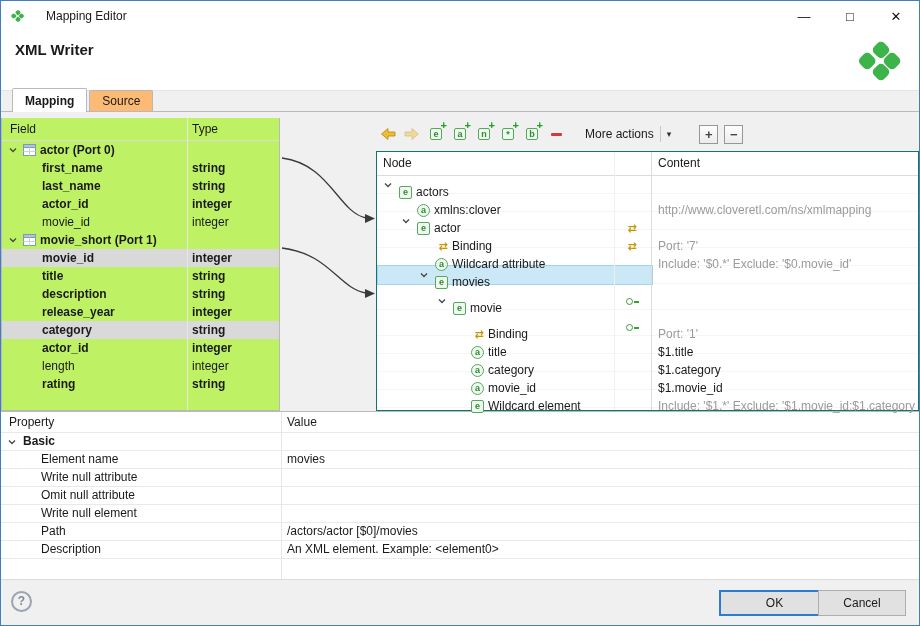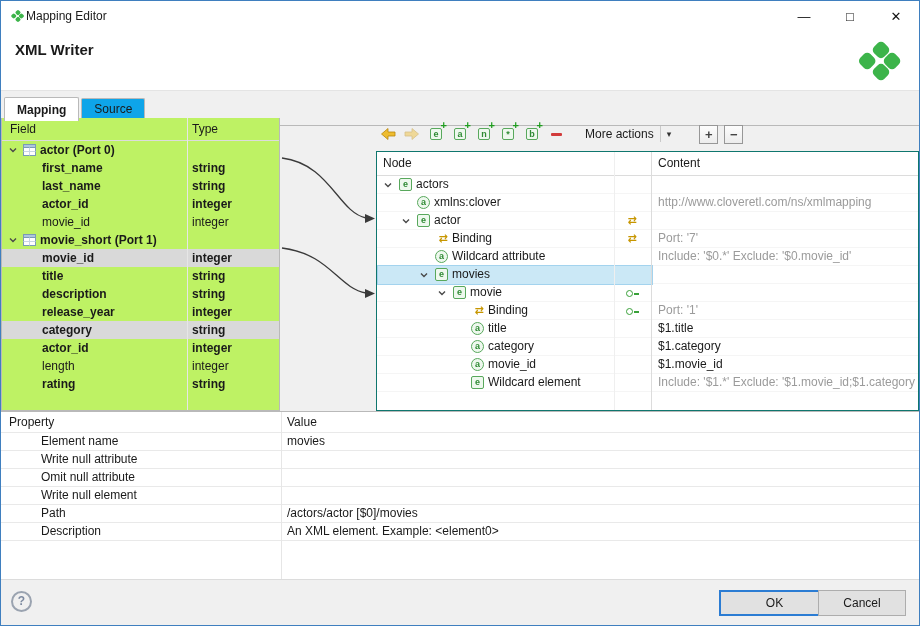--- a/index.html
+++ b/index.html
@@ -2,32 +2,32 @@
 <html><head>
 <meta charset="utf-8">
 <style>
   * { box-sizing: border-box; margin: 0; padding: 0; }
   body { background:#ffffff; font-family:"Liberation Sans","DejaVu Sans",sans-serif; }
   .window{position:relative;width:920px;height:626px;border:1px solid #3f7fbf;background:#f0f0f0;font-size:12px;color:#1a1a1a;overflow:hidden;}
 
   
   .titlebar{position:absolute;left:0;top:0;width:100%;height:30px;background:#fff;display:flex;align-items:center;}
   .app-icon{margin-left:9px;width:16px;height:16px;flex:0 0 auto;}
-  .wtitle{margin-left:0;font-size:12px;}
+  .wtitle{margin-left:20px;font-size:12px;}
   .win-controls{margin-left:auto;display:flex;height:100%;}
   .wbtn{width:46px;height:100%;display:flex;align-items:center;justify-content:center;font-size:13px;color:#111;cursor:default;}
 
   
   .header{position:absolute;left:0;top:30px;width:100%;height:60px;background:#fff;border-bottom:1px solid #e4e4e4;}
   .page-title{position:absolute;left:14px;top:10px;font-size:15px;font-weight:bold;}
   .logo{position:absolute;right:12px;top:4px;width:52px;height:52px;}
 
   
-  .tabstrip{position:absolute;left:0;top:90px;width:100%;height:35px;background:#f0f0f0;border-bottom:1px solid #b9b9b9;display:flex;align-items:center;padding-left:3px;}
-  .tab{height:21px;line-height:21px;padding:0 12px;background:#0ea5e9;border:1px solid #b9b9b9;border-bottom:none;margin-right:2px;border-radius:2px 2px 0 0;position:relative;}
+  .tabstrip{position:absolute;left:0;top:90px;width:100%;height:21px;background:#f0f0f0;border-bottom:1px solid #b9b9b9;display:flex;align-items:flex-end;padding-left:11px;}
+  .tab{height:21px;line-height:21px;padding:0 12px;background:#fdba74;border:1px solid #b9b9b9;border-bottom:none;margin-right:2px;border-radius:2px 2px 0 0;position:relative;}
   .tab.active{background:#fff;font-weight:bold;height:24px;line-height:24px;margin-bottom:-1px;z-index:2;}
 
   
   .left-panel{position:absolute;left:0;top:117px;width:279px;height:293px;background:#bef264;border:1px solid #b9b9b9;border-top:none;}
   .lheader{position:relative;height:23px;border-bottom:1px solid #dcdcdc;}
   .hlabel{position:absolute;top:4px;white-space:nowrap;}
   .vline{position:absolute;top:0;bottom:0;width:1px;z-index:3;}
   .vl-left{left:185px;background:#e6e6e6;}
   .lrow{position:relative;height:18px;line-height:18px;}
   .lrow .fname{position:absolute;left:40px;white-space:nowrap;}
@@ -77,21 +77,21 @@
   .ic-a{border-radius:50%;}
   .ic-e::before{content:'e';}
   .ic-a::before{content:'a';}
   .ic-bind{color:#c79600;font:bold 11px/13px "DejaVu Sans",sans-serif;width:16px;}
   .ic-bind::before{content:'⇄';}
   .gicon{position:absolute;left:247px;top:2px;width:16px;height:14px;text-align:center;}
   .ic-plug{position:relative;display:block;width:16px;height:14px;}
   .ic-plug::before{content:'';position:absolute;left:2px;top:4px;width:5px;height:5px;border:1.5px solid #3aa13a;border-radius:50%;}
   .ic-plug::after{content:'';position:absolute;left:10px;top:7px;width:5px;height:2px;background:#3aa13a;}
   .trow.selb::before{content:'';position:absolute;left:0;top:-1px;width:274px;height:18px;background:#cbe8f6;border:1px solid #a3d3ee;}
-  .trow span{z-index:1;}
+  .trow span{z-index:1;margin-top:8px;}
 
   
   .arrows{position:absolute;left:279px;top:117px;z-index:5;pointer-events:none;}
   .apath{fill:none;stroke:#3a3a3a;stroke-width:1.3;}
   .ahead{fill:#3a3a3a;}
 
   
   .prop-panel{position:absolute;left:0;top:410px;width:100%;height:168px;background:#fff;border-top:1px solid #b9b9b9;}
   .pheader{position:relative;height:21px;border-bottom:1px solid #e9e9e9;}
   .vl-p{left:280px;background:#e6e6e6;}
@@ -364,20 +364,27 @@
       <span class="ncontent gray">Include: '$1.*' Exclude: '$1.movie_id;$1.category;$...</span>
     </div>
   </div>
 
   <div class="prop-panel">
     <div class="vline vl-p"></div>
     <div class="pheader">
       <span class="hlabel" style="left:8px;top:3px">Property</span>
       <span class="hlabel" style="left:286px;top:3px">Value</span>
     </div>
+    <div class="prow group">
+      <svg class="chev" width="10" height="10" viewBox="0 0 10 10">
+          <path d="M2 3.5 L5 6.5 L8 3.5" fill="none" stroke="#4a4a4a" stroke-width="1.4"></path>
+        </svg>
+      <span class="plabel">Basic</span>
+      <span class="pvalue"></span>
+    </div>
     <div class="prow">
         <span class="plabel">Element name</span>
         <span class="pvalue">movies</span>
       </div>
     <div class="prow">
         <span class="plabel">Write null attribute</span>
         <span class="pvalue"></span>
       </div>
     <div class="prow">
         <span class="plabel">Omit null attribute</span>

